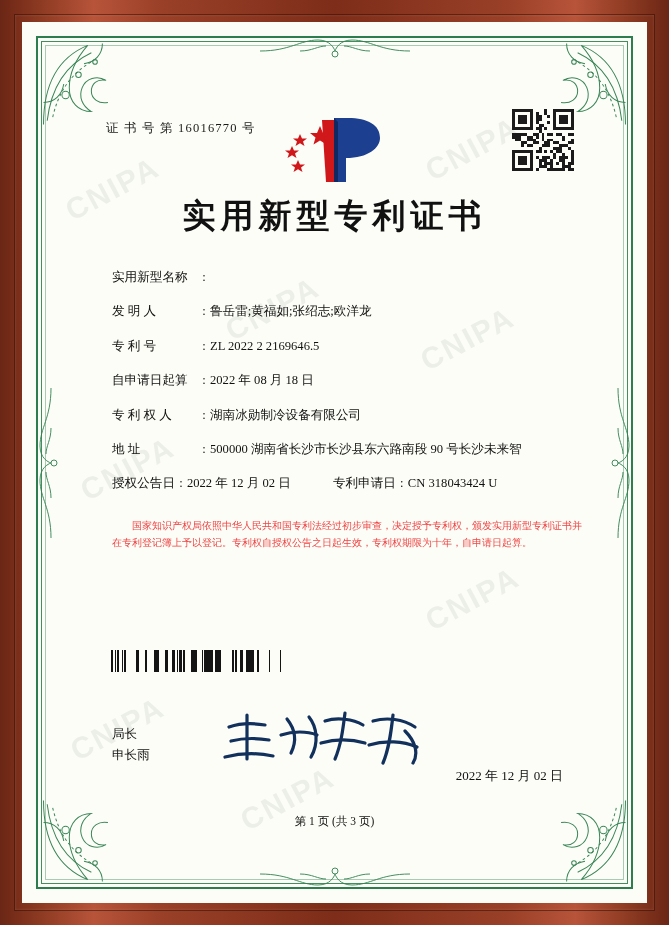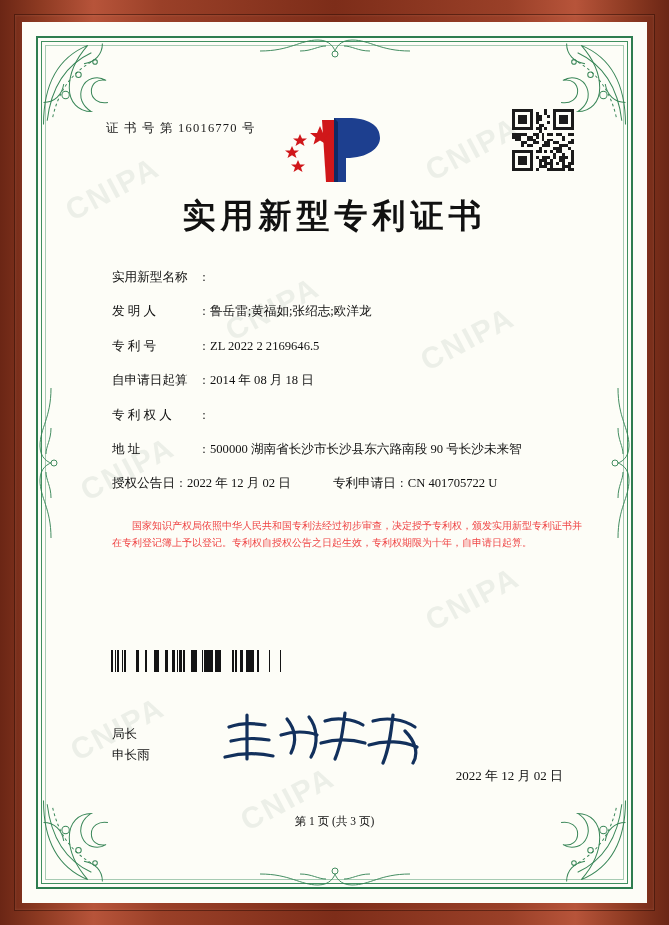--- a/index.html
+++ b/index.html
@@ -841,46 +841,47 @@
 
         <div class="field-row">
           <span class="field-label">专 利 号</span>
           <span class="field-colon">:</span>
           <span class="field-value">ZL 2022 2 2169646.5</span>
         </div>
 
         <div class="field-row">
           <span class="field-label">自申请日起算</span>
           <span class="field-colon">:</span>
-          <span class="field-value">2014 年 08 月 18 日</span>
+          <span class="field-value">2022 年 08 月 18 日</span>
         </div>
 
         <div class="field-row">
           <span class="field-label">专 利 权 人</span>
           <span class="field-colon">:</span>
+          <span class="field-value">湖南冰勋制冷设备有限公司</span>
         </div>
 
         <div class="field-row">
           <span class="field-label">地 址</span>
           <span class="field-colon">:</span>
           <span class="field-value">
             <span>500000 湖南省长沙市长沙县东六路南段 90 号长沙未来智</span>
           </span>
         </div>
 
         <div class="field-row row-split">
           <span class="seg">
             <span class="seg-label">授权公告日</span>
             <span class="field-colon">:</span>
             <span>2022 年 12 月 02 日</span>
           </span>
           <span class="seg second">
             <span class="seg-label">专利申请日</span>
             <span class="field-colon">:</span>
-            <span>CN 401705722 U</span>
+            <span>CN 318043424 U</span>
           </span>
         </div>
 
       </div>
 
       <div class="paragraphs">
         <p>国家知识产权局依照中华人民共和国专利法经过初步审查，决定授予专利权，颁发实用新型专利证书并在专利登记簿上予以登记。专利权自授权公告之日起生效，专利权期限为十年，自申请日起算。</p>
       </div>
 
       <div class="barcode" id="barcode">

